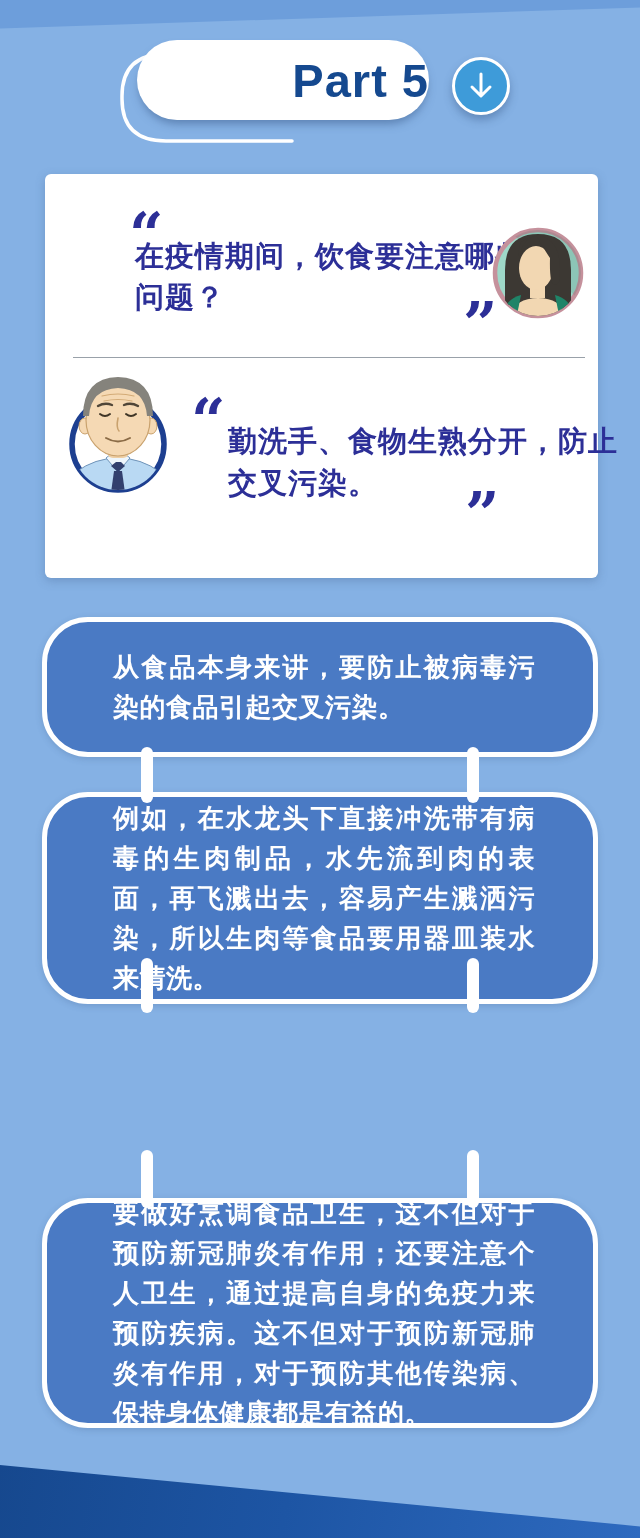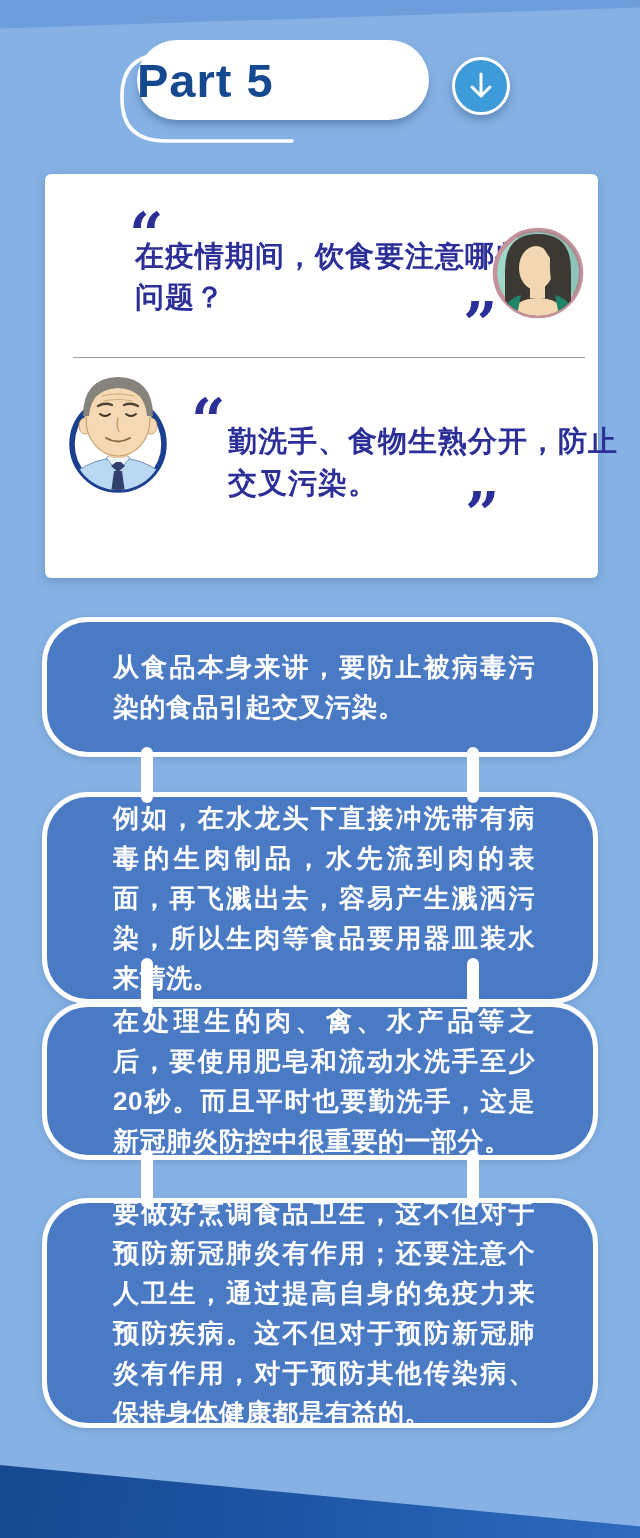--- a/index.html
+++ b/index.html
@@ -19,21 +19,21 @@
     position:absolute;left:0;top:1455px;width:640px;height:83px;
     background:linear-gradient(100deg,#16488e 0%,#1d55a4 45%,#2e6abf 100%);
     clip-path:polygon(0 12%,100% 86%,100% 100%,0 100%);
   }
   
   .header-outline{position:absolute;left:0;top:0;width:640px;height:170px;pointer-events:none;}
   .part-pill{
     position:absolute;left:137px;top:40px;width:292px;height:80px;
     background:#ffffff;border-radius:40px;
     box-shadow:0 6px 9px -2px rgba(60,92,140,.55);
-    display:flex;align-items:center;justify-content:flex-start;
+    display:flex;align-items:center;justify-content:flex-end;
   }
   .part-pill span{
     font-size:47px;font-weight:800;color:#15498f;letter-spacing:1px;
   }
   .arrow-btn{
     position:absolute;left:452px;top:57px;width:58px;height:58px;
     background:#3e9bd9;border:3px solid #ffffff;border-radius:50%;
     box-shadow:0 5px 8px rgba(58,90,138,.45);
     display:flex;align-items:center;justify-content:center;box-sizing:border-box;
   }
@@ -176,23 +176,20 @@
     <div class="a-text">勤洗手、食物生熟分开，防止交叉污染。</div>
     <span class="quote a-close">”</span>
   </div>
 
   <div class="info-card card-1">
     <p>从食品本身来讲，要防止被病毒污染的食品引起交叉污染。</p>
   </div>
   <div class="info-card card-2">
     <p>例如，在水龙头下直接冲洗带有病毒的生肉制品，水先流到肉的表面，再飞溅出去，容易产生溅洒污染，所以生肉等食品要用器皿装水来清洗。</p>
   </div>
-  <div class="info-card card-3">
-    <p>在处理生的肉、禽、水产品等之后，要使用肥皂和流动水洗手至少20秒。而且平时也要勤洗手，这是新冠肺炎防控中很重要的一部分。</p>
-  </div>
   <div class="info-card card-4">
     <p>要做好烹调食品卫生，这不但对于预防新冠肺炎有作用；还要注意个人卫生，通过提高自身的免疫力来预防疾病。这不但对于预防新冠肺炎有作用，对于预防其他传染病、保持身体健康都是有益的。</p>
   </div>
 
   <div class="connector cn-l cn-1"></div>
   <div class="connector cn-r cn-1"></div>
   <div class="connector cn-l cn-2"></div>
   <div class="connector cn-r cn-2"></div>
   <div class="connector cn-l cn-3"></div>
   <div class="connector cn-r cn-3"></div>

